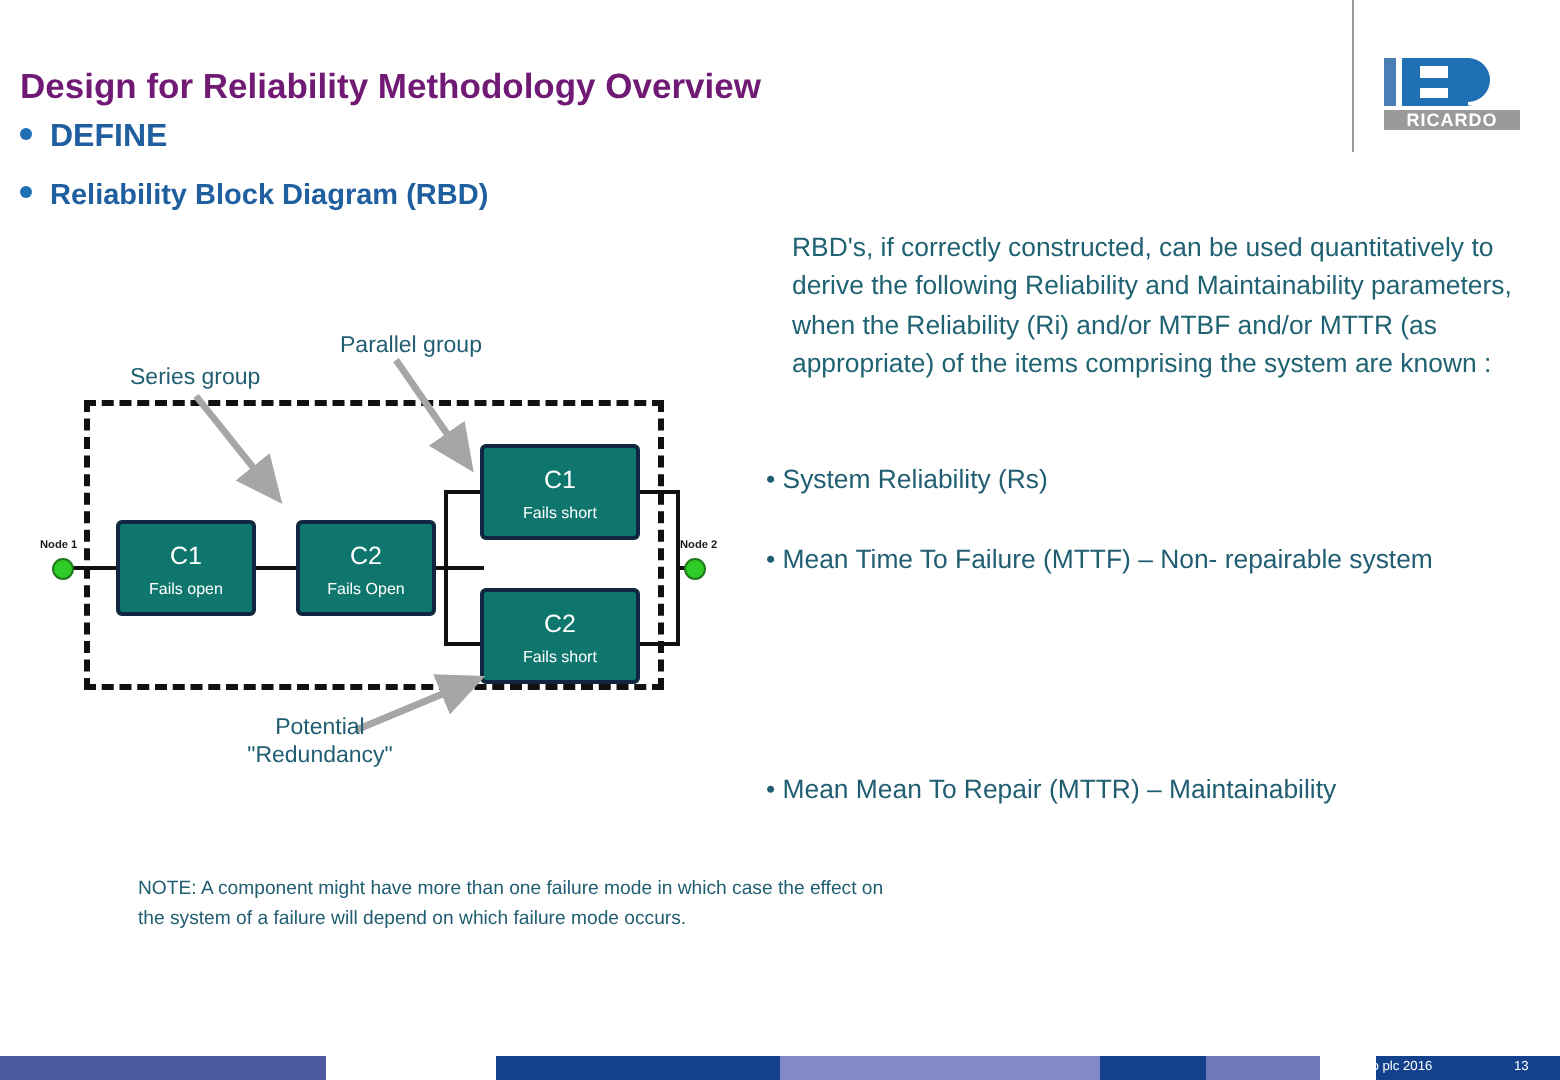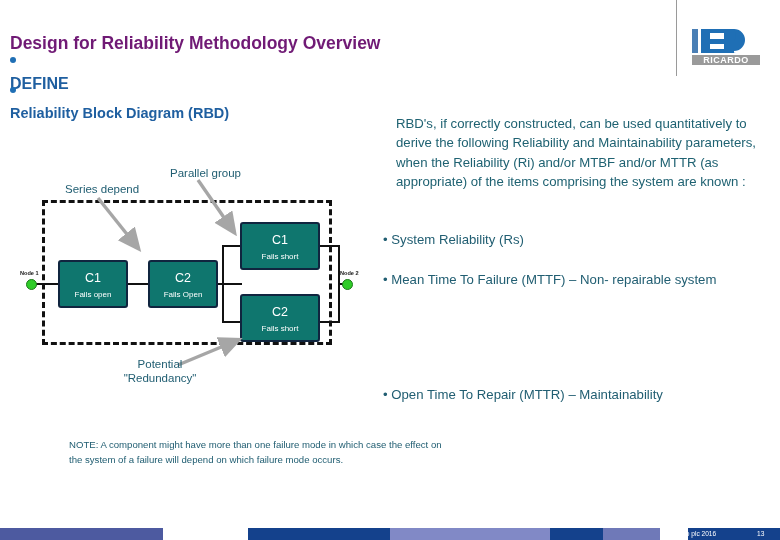--- a/index.html
+++ b/index.html
@@ -19,21 +19,21 @@
   }
   .logo svg{display:block;}
 
   .title{
     position:absolute;left:10px;top:33px;width:640px;
     font-size:17.5px;font-weight:bold;color:#701a75;letter-spacing:0px;
     line-height:20px;
   }
   .bullet-line{
     position:absolute;left:10px;display:flex;align-items:baseline;gap:9px;
-    color:#1F5FA0;font-weight:bold;flex-direction:column;
+    color:#1F5FA0;font-weight:bold;
   }
   .bullet-line .dot{
     display:inline-block;width:6px;height:6px;border-radius:50%;
     background:#1F6FB5;flex:0 0 auto;position:relative;top:-3px;
   }
   #blt-define{top:60px;font-size:16px;}
   #blt-rbd{top:90px;font-size:14.5px;}
 
   
   .right-col{
@@ -137,21 +137,21 @@
 
   <div class="bullet-line" id="blt-rbd">
     <span class="dot"></span>
     <span>Reliability Block Diagram (RBD)</span>
   </div>
 
   <div class="right-col">RBD's, if correctly constructed, can be used quantitatively to derive the following Reliability and Maintainability parameters, when the Reliability (Ri) and/or MTBF and/or MTTR (as appropriate) of the items comprising the system are known :</div>
 
   <div class="rc-b1">• System Reliability (Rs)</div>
   <div class="rc-b2">• Mean Time To Failure (MTTF) – Non- repairable system</div>
-  <div class="rc-b4">• Open Time To Repair (MTTR) – Maintainability</div>
+  <div class="rc-b4">• Mean Mean To Repair (MTTR) – Maintainability</div>
 
   <div class="diagram">
 
     <div class="dash-box"></div>
 
     <div class="wire" style="left:31px;top:133px;width:27px;height:2px;"></div>
     <div class="wire" style="left:128px;top:133px;width:20px;height:2px;"></div>
     <div class="wire" style="left:218px;top:133px;width:24px;height:2px;"></div>
     <div class="wire" style="left:222px;top:95px;width:2px;height:78px;"></div>
     <div class="wire" style="left:222px;top:95px;width:20px;height:2px;"></div>
@@ -188,21 +188,21 @@
       <defs>
         <marker id="ah" markerWidth="7" markerHeight="7" refX="5.5" refY="3.2" orient="auto">
           <path d="M0,0 L7,3.2 L0,6.4 z" fill="#a6a6a6"></path>
         </marker>
       </defs>
       <line x1="98" y1="48" x2="138" y2="98" stroke="#a6a6a6" stroke-width="3.4" marker-end="url(#ah)"></line>
       <line x1="198" y1="30" x2="234" y2="82" stroke="#a6a6a6" stroke-width="3.4" marker-end="url(#ah)"></line>
       <line x1="178" y1="215" x2="238" y2="190" stroke="#a6a6a6" stroke-width="3.4" marker-end="url(#ah)"></line>
     </svg>
 
-    <div class="callout" id="co-series">Series depend</div>
+    <div class="callout" id="co-series">Series group</div>
     <div class="callout" id="co-parallel">Parallel group</div>
     <div class="callout" id="co-potential">Potential "Redundancy"</div>
   </div>
 
   <div class="note">NOTE: A component might have more than one failure mode in which case the effect on the system of a failure will depend on which failure mode occurs.</div>
 
   <div class="footer">
     <div class="fb fb1"></div>
     <div class="fb fb2"></div>
     <div class="fb fb3"></div>

